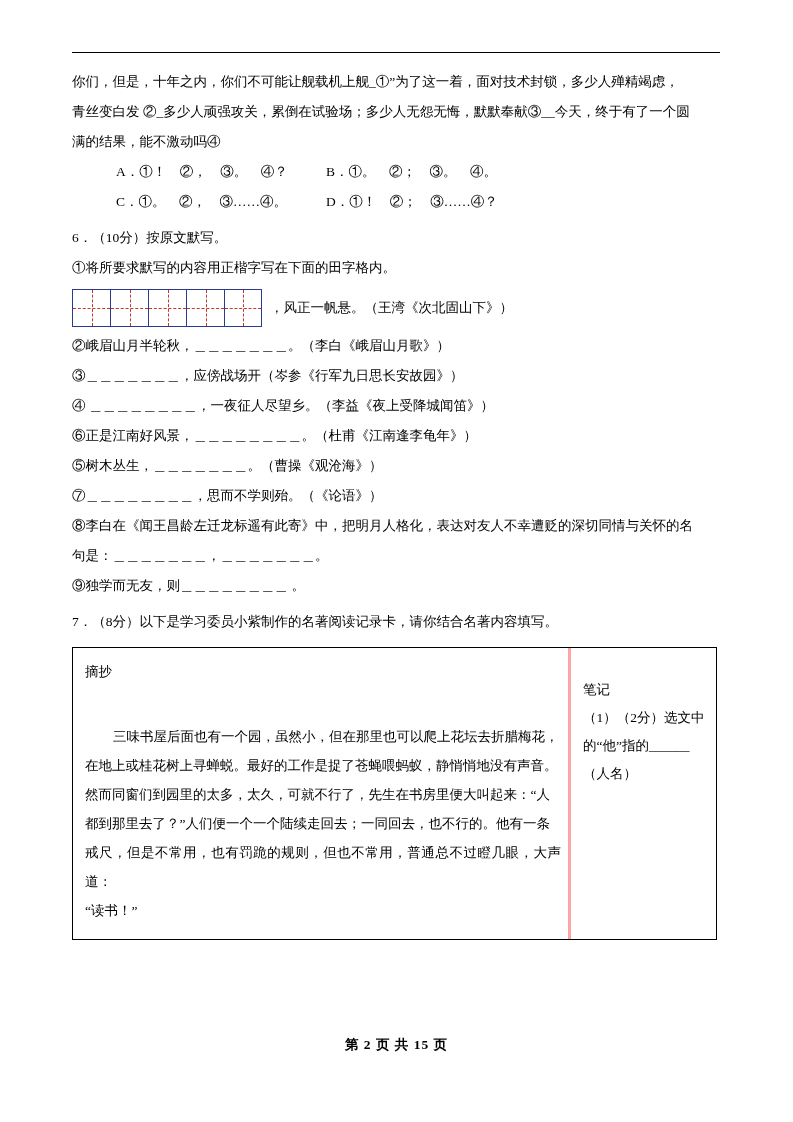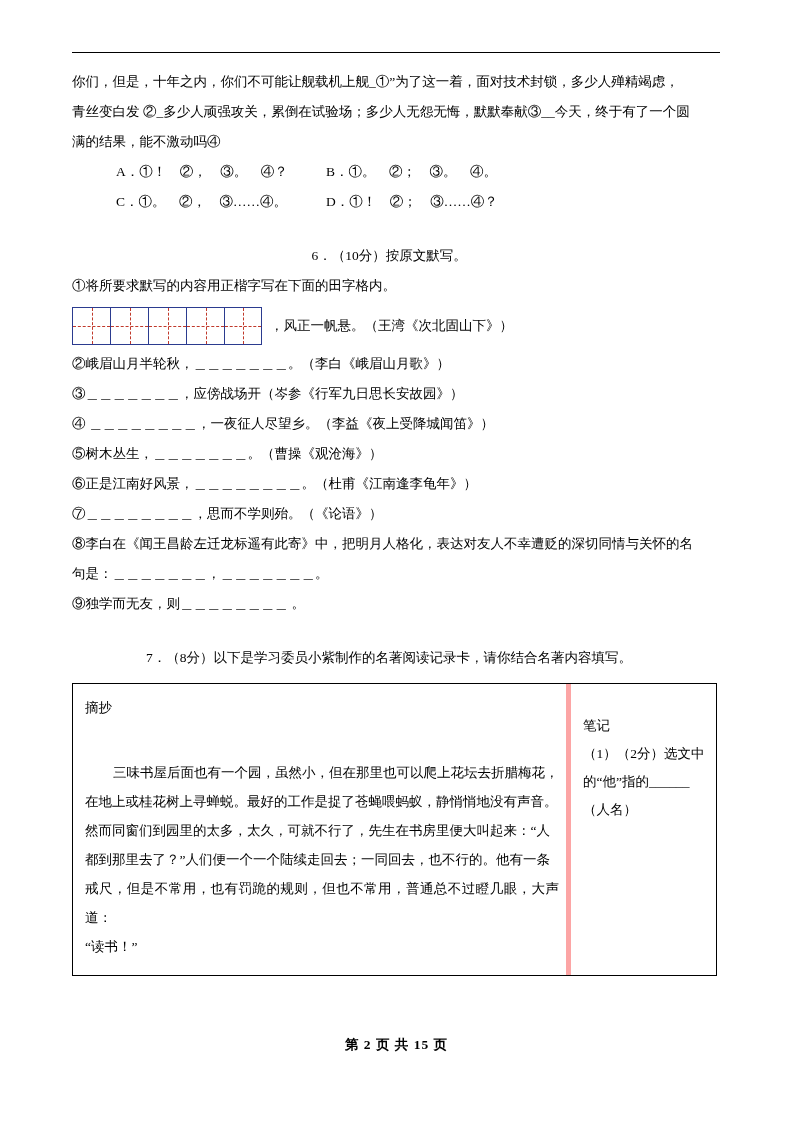--- a/index.html
+++ b/index.html
@@ -38,22 +38,21 @@
     line-height: 30px;
     padding-left: 44px;
   }
   .opt-cell {
     width: 210px;
     white-space: pre;
   }
   .qtitle {
     font-size: 13.5px;
     line-height: 30px;
-    margin-top: 24px;
-    text-align: center;
+    margin-top: 6px;
   }
   .sub {
     font-size: 13.5px;
     line-height: 30px;
   }
 
   
   .tian-wrap {
     display: flex;
     align-items: center;
@@ -94,21 +93,21 @@
   
   .card {
     margin-top: 10px;
     width: 645px;
     border: 1px solid #000;
     display: flex;
     box-sizing: border-box;
   }
   .card-left {
     flex: 1 1 auto;
-    border-right: 5px solid #fca5a5;
+    border-right: 3px solid #fca5a5;
     padding: 10px 7px 14px 12px;
     box-sizing: border-box;
   }
   .card-right {
     width: 145px;
     flex: 0 0 145px;
     padding: 28px 10px 10px 12px;
     box-sizing: border-box;
   }
   .card-label {
@@ -166,22 +165,22 @@
       <div class="tian-cell"></div>
       <div class="tian-cell"></div>
       <div class="tian-cell"></div>
     </div>
     <div class="tian-after">，风正一帆悬。（王湾《次北固山下》）</div>
   </div>
 
   <div class="sub">②峨眉山月半轮秋，＿＿＿＿＿＿＿。（李白《峨眉山月歌》）</div>
   <div class="sub">③＿＿＿＿＿＿＿，应傍战场开（岑参《行军九日思长安故园》）</div>
   <div class="sub">④ ＿＿＿＿＿＿＿＿，一夜征人尽望乡。（李益《夜上受降城闻笛》）</div>
+  <div class="sub">⑥正是江南好风景，＿＿＿＿＿＿＿＿。（杜甫《江南逢李龟年》）</div>
   <div class="sub">⑤树木丛生，＿＿＿＿＿＿＿。（曹操《观沧海》）</div>
-  <div class="sub">⑥正是江南好风景，＿＿＿＿＿＿＿＿。（杜甫《江南逢李龟年》）</div>
   <div class="sub">⑦＿＿＿＿＿＿＿＿，思而不学则殆。（《论语》）</div>
   <div class="sub">⑧李白在《闻王昌龄左迁龙标遥有此寄》中，把明月人格化，表达对友人不幸遭贬的深切同情与关怀的名</div>
   <div class="sub">句是：＿＿＿＿＿＿＿，＿＿＿＿＿＿＿。</div>
   <div class="sub">⑨独学而无友，则＿＿＿＿＿＿＿＿ 。</div>
 
   <div class="qtitle">7．（8分）以下是学习委员小紫制作的名著阅读记录卡，请你结合名著内容填写。</div>
 
   <div class="card">
     <div class="card-left">
       <div class="card-label">摘抄</div>

